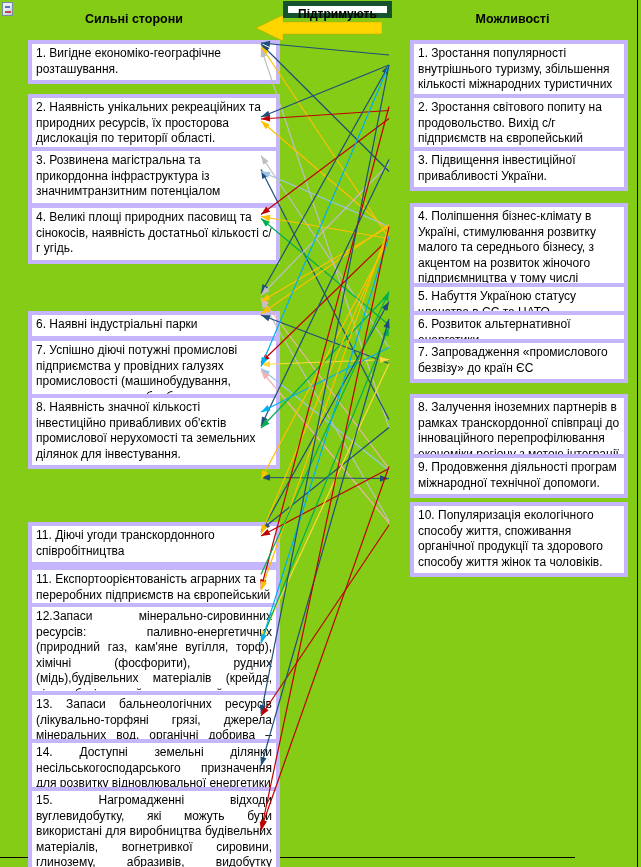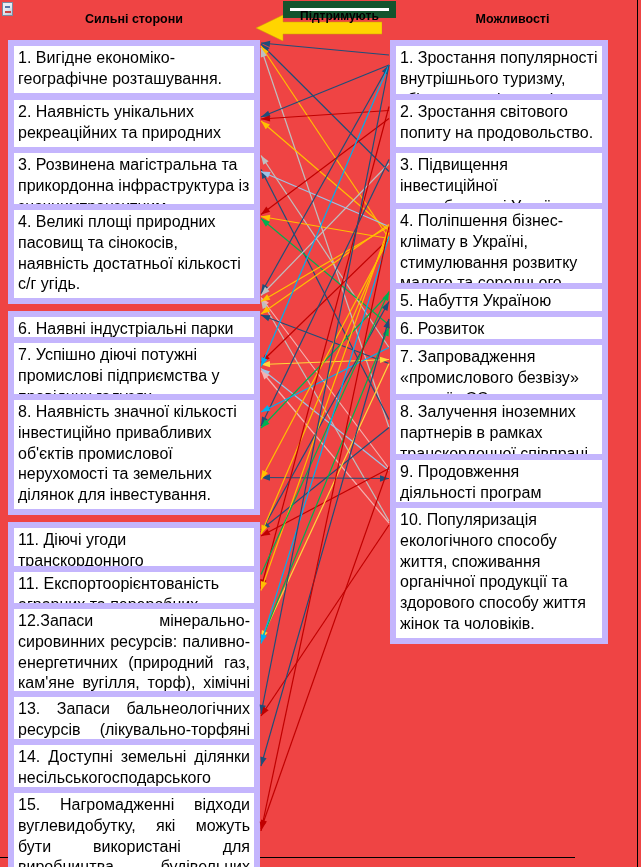--- a/index.html
+++ b/index.html
@@ -1,29 +1,29 @@
 <!DOCTYPE html>
 <html><head>
 <meta charset="utf-8">
 <style>
   * { margin:0; padding:0; box-sizing:border-box; }
   html,body { background:#fff; }
   body { font-family:"Liberation Sans", sans-serif; color:#000; }
-  #canvas { position:relative; width:641px; height:867px; background:#ef4444; overflow:hidden; }
+  #canvas { position:relative; width:641px; height:867px; background:#84cc16; overflow:hidden; }
 
   .hdr { position:absolute; top:12px; font-weight:bold; font-size:12.5px; text-align:center; z-index:2; }
   .hdr.L { left:8px; width:252px; }
   .hdr.R { left:390px; width:245px; }
 
   .support-label { position:absolute; left:283px; top:1px; height:17px; line-height:16px;
-      padding:0 10px; border:7px solid #14532d; background:#fff; font-weight:bold; font-size:12px; z-index:6; }
+      padding:0 10px; border:5px solid #14532d; background:#fff; font-weight:bold; font-size:12px; z-index:6; }
   .support-arrow { position:absolute; left:256px; top:15px; z-index:4; }
 
-  .box { position:absolute; border:6px solid #c4b5fd; background:#fff; font-size:16px;
-      line-height:1.3; padding:2px 4px 3px 4px; z-index:2; }
+  .box { position:absolute; border:4px solid #c4b5fd; background:#fff; font-size:12px;
+      line-height:1.3; padding:2px 4px 3px 4px; z-index:2;margin-left:20px; }
   .box.L { left:8px; width:252px; }
   .box.R { left:390px; width:218px; }
   .box.just { text-align:justify; }
 
   #conn-svg { position:absolute; left:0; top:0; width:641px; height:867px; z-index:3; pointer-events:none; }
 
   .anchor-icon { position:absolute; left:2px; top:2px; width:11px; height:14px;
       border:1px solid #7a8aa0; background:linear-gradient(135deg,#e8eef5 40%,#b9c9da 100%); z-index:7; }
   .anchor-icon:before { content:""; position:absolute; left:2px; top:3px; width:5px; height:2px; background:#5577aa; }
   .anchor-icon:after { content:""; position:absolute; left:2px; top:8px; width:6px; height:2px; background:#cc4444; }

